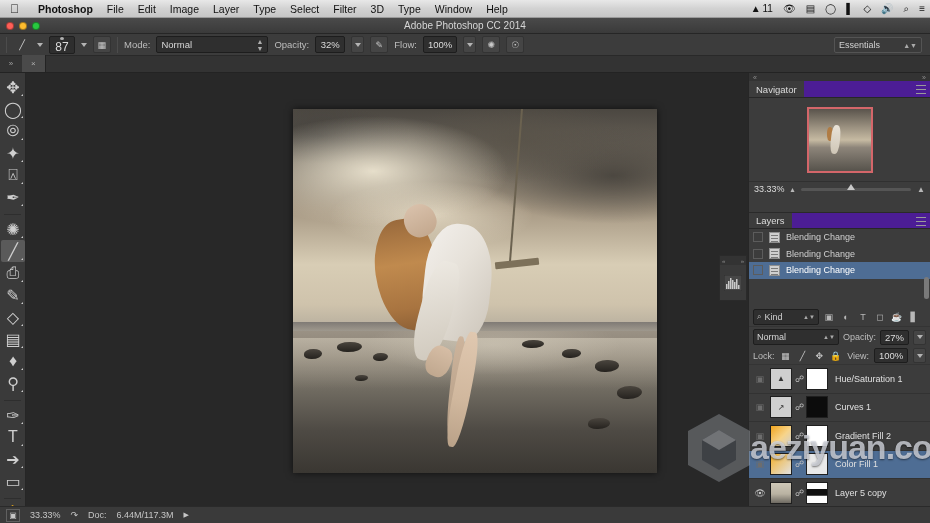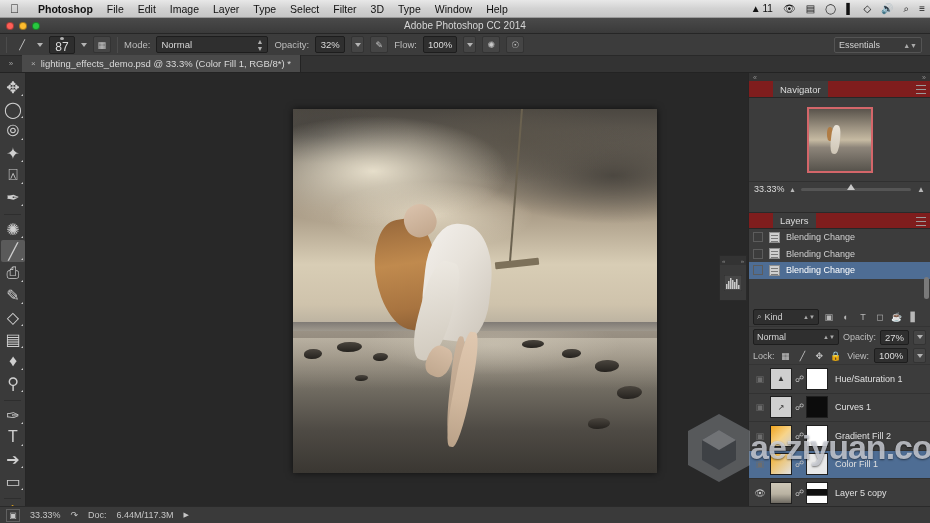--- a/index.html
+++ b/index.html
@@ -231,22 +231,22 @@
   .dock {
     position: absolute; left: 748px; top: 73px; width: 182px; height: 433px;
     background: #3a3a3a; border-left: 1px solid #262626;
   }
   .panel-head {
     height: 8px; background: #333333;
     display: flex; align-items: center; justify-content: space-between;
     padding: 0 4px; font-size: 7px; color: #8e8e8e;
   }
   .tabrow {
-    height: 17px; background: #7f1d1d; display: flex; align-items: stretch;
-    border-bottom: 1px solid #272727; position: relative; padding-left: 24px;
+    height: 17px; background: #4c1d95; display: flex; align-items: stretch;
+    border-bottom: 1px solid #272727; position: relative;
   }
   .ptab {
     padding: 0 7px; display: flex; align-items: center;
     font-size: 9.5px; color: #8f8f8f;
   }
   .ptab.active { background: #3c3c3c; color: #dcdcdc; }
   .panel-menu {
     position: absolute; right: 4px; top: 4px; width: 10px; height: 9px;
     display: flex; flex-direction: column; justify-content: space-between;
   }
@@ -449,21 +449,20 @@
     <div class="ws-select">
       <span>Essentials</span>
       <span style="font-size:7px;color:#aaa">▲▼</span>
     </div>
   </div>
 
   <div class="tabbar">
     <div class="tab-arrows">»</div>
     <div class="doc-tab">
       <span class="tab-close">×</span>
-      <span>lighting_effects_demo.psd @ 33.3% (Color Fill 1, RGB/8*) *</span>
     </div>
   </div>
 
   <div class="tools">
     <div class="tool">✥<i class="corner"></i></div>
     <div class="tool">◯<i class="corner"></i></div>
     <div class="tool">⦾<i class="corner"></i></div>
     <div class="tool">✦<i class="corner"></i></div>
     <div class="tool">⍓<i class="corner"></i></div>
     <div class="tool">✒<i class="corner"></i></div>

